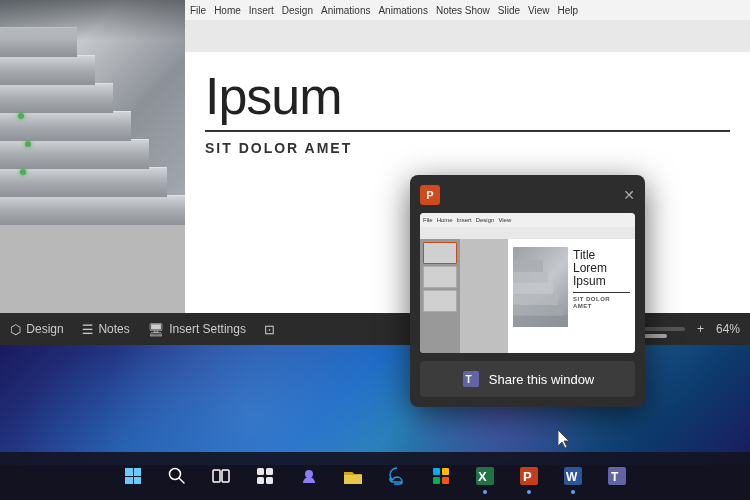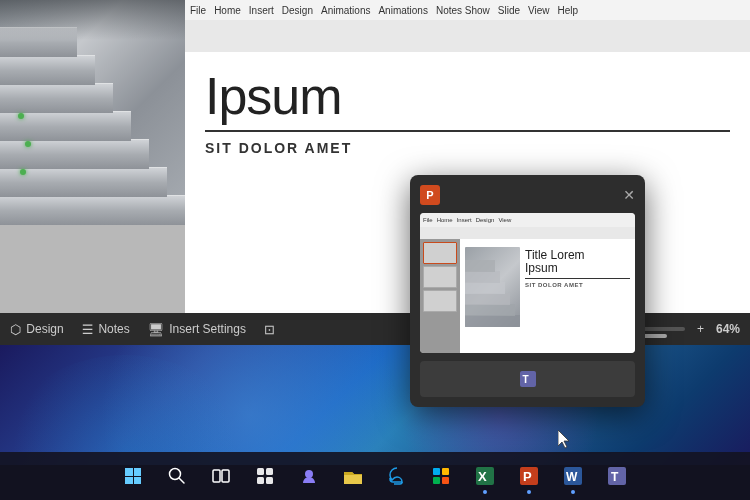--- a/index.html
+++ b/index.html
@@ -263,20 +263,21 @@
 
     .pp-thumb.active {
       border-color: #c94b1d;
     }
 
     #pp-preview-right {
       flex: 1;
       background: #fff;
       padding: 5px;
       position: relative;
+      margin-left: 48px;
     }
 
     #pp-preview-stair {
       width: 55px;
       height: 80px;
       background: linear-gradient(135deg, #9aa0a6 0%, #c5c8cc 50%, #8c9198 100%);
       position: absolute;
       top: 8px;
       left: 5px;
       border-radius: 1px;
@@ -439,21 +440,21 @@
   </div>
   <div class="status-item">
     <span class="icon">⊡</span>
   </div>
   <div class="status-right">
     <span style="cursor:pointer;color:#ccc;">−</span>
     <span style="width:60px;height:4px;background:#555;display:inline-block;vertical-align:middle;border-radius:2px;">
       <span style="width:70%;height:100%;background:#aaa;display:inline-block;border-radius:2px;"></span>
     </span>
     <span style="cursor:pointer;color:#ccc;">+</span>
-    <span style="color:#ccc;font-weight:bold;">64%</span>
+    <span style="color:#ccc;">64%</span>
   </div>
 </div>
 
 <div id="desktop">
 
   <div class="wallpaper-blob" style="width:300px;height:300px;background:radial-gradient(circle,#4a90d9 0%,transparent 70%);top:-80px;left:100px;opacity:0.5;"></div>
   <div class="wallpaper-blob" style="width:200px;height:200px;background:radial-gradient(circle,#7b3fb5 0%,transparent 70%);top:-30px;left:400px;opacity:0.4;"></div>
   <div class="wallpaper-blob" style="width:250px;height:200px;background:radial-gradient(circle,#1e90d9 0%,transparent 70%);top:10px;left:0px;opacity:0.3;"></div>
 </div>
 
@@ -597,20 +598,21 @@
     </div>
   </div>
 
   <div id="share-btn">
     <div id="teams-icon">
       <svg width="18" height="18" viewBox="0 0 18 18">
         <rect x="1" y="1" width="16" height="16" rx="2" fill="#6264a7"></rect>
         <text x="3.5" y="13" fill="white" font-size="10" font-weight="bold" font-family="Arial">T</text>
       </svg>
     </div>
+    <span id="share-btn-text">Share this window</span>
   </div>
 </div>
 
 <div id="cursor">
   <svg width="14" height="20" viewBox="0 0 14 20">
     <path d="M0 0 L0 16 L4 12 L7 18 L9 17 L6 11 L11 11 Z" fill="white" stroke="#333" stroke-width="0.8"></path>
   </svg>
 </div>
 
 </body></html>

